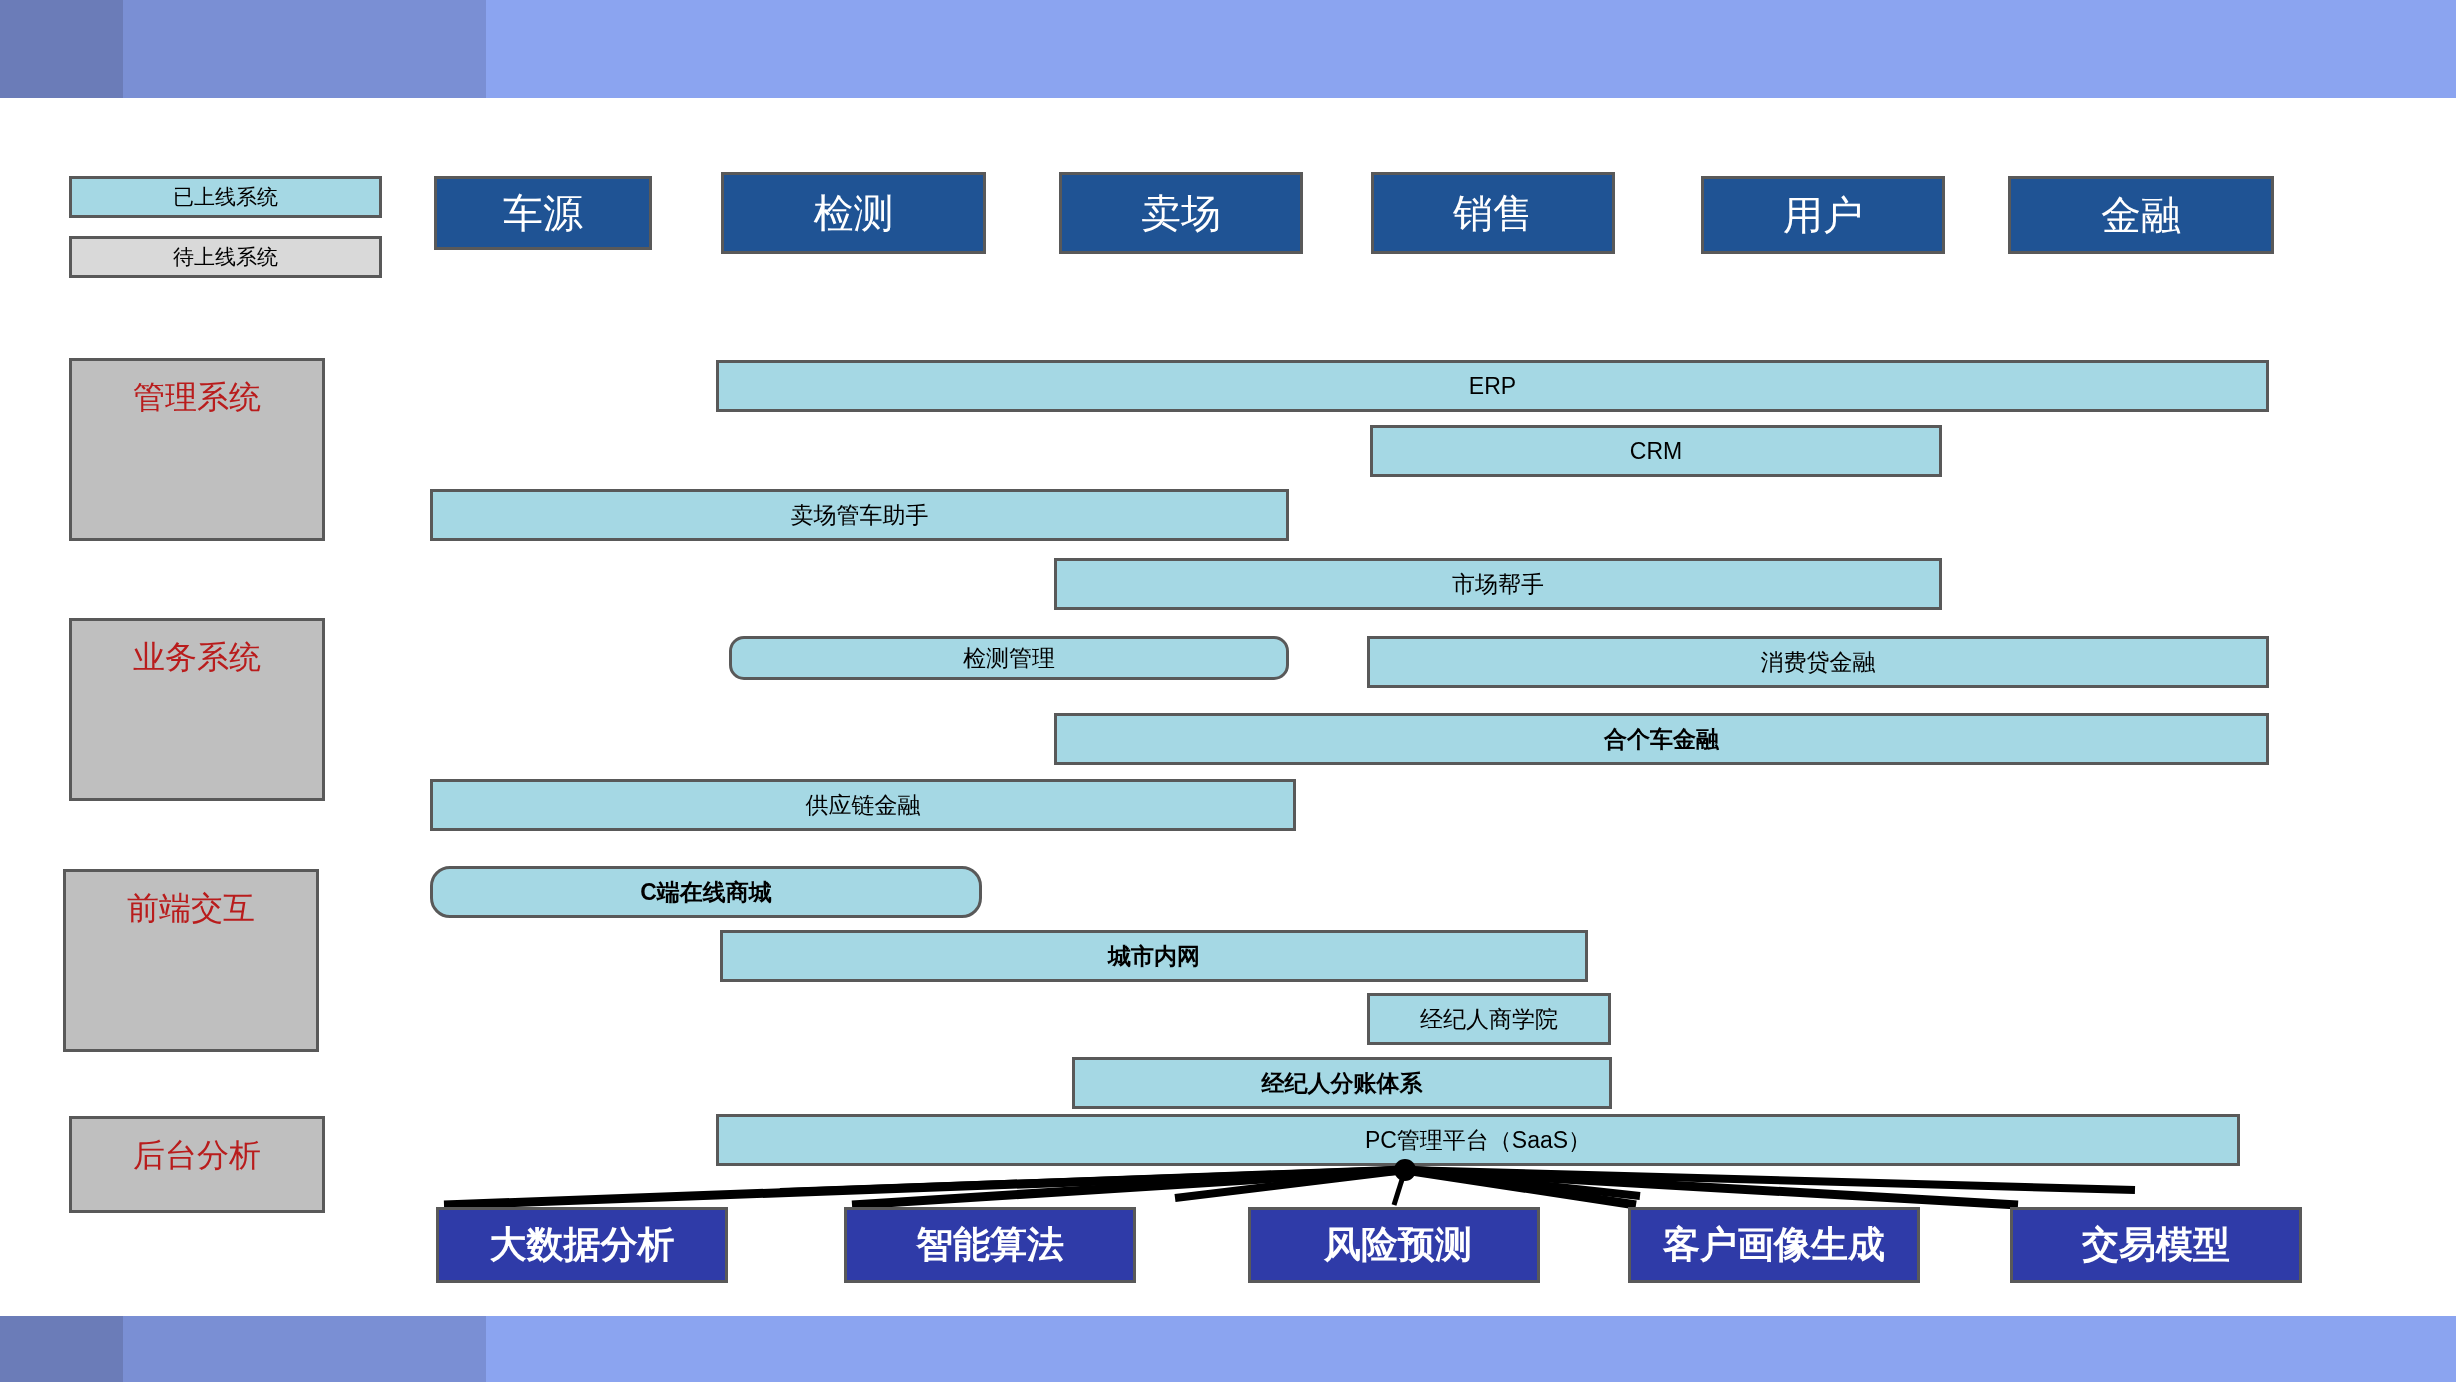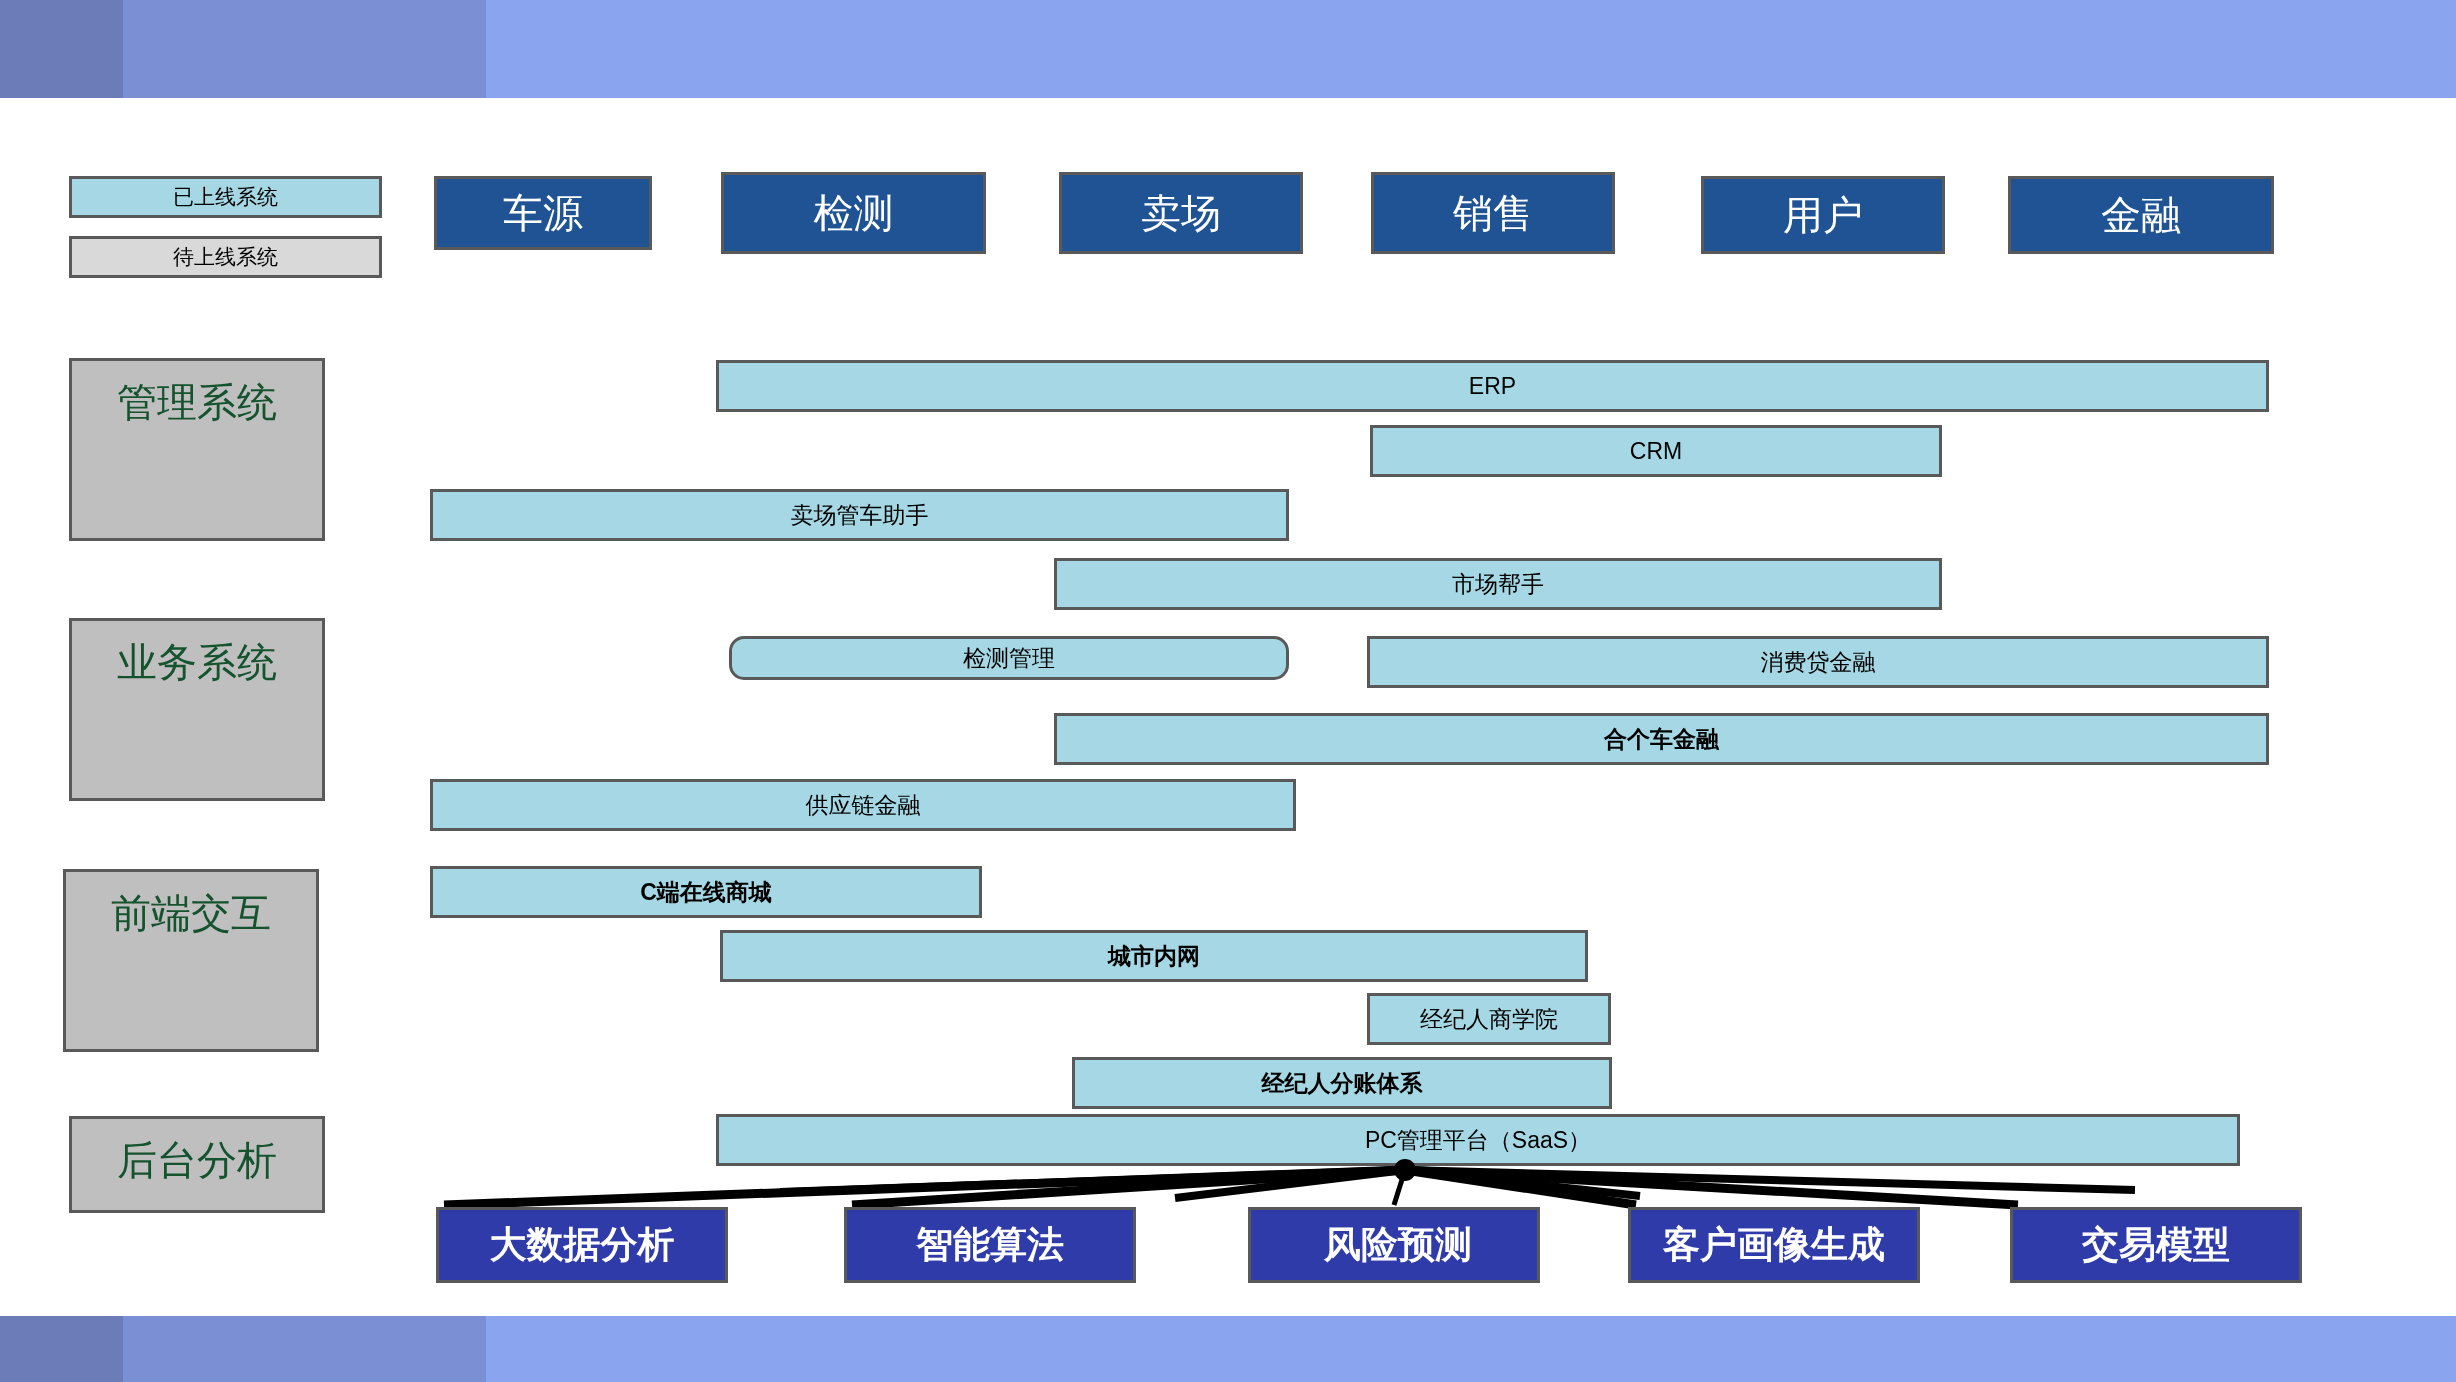--- a/index.html
+++ b/index.html
@@ -71,22 +71,22 @@
   .domain-btn {
     background: #1F5394;
     color: #ffffff;
     font-size: 40px;
     border: 3px solid #595959;
   }
 
   
   .cat-box {
     background: #BFBFBF;
-    color: #14532d;
-    font-size: 40px;
+    color: #b91c1c;
+    font-size: 32px;
     align-items: flex-start;
     padding-top: 18px;
   }
 
   
   .sys-bar {
     background: #A5D8E4;
     color: #000000;
     font-size: 23px;
     border: 3px solid #595959;
@@ -186,21 +186,21 @@
       </div>
       <div class="box sys-bar" style="left: 1367px; top: 636px; width: 902px; height: 52px; background: rgb(165, 216, 228);">
         <span>消费贷金融</span>
       </div>
       <div class="box sys-bar bold" style="left: 1054px; top: 713px; width: 1215px; height: 52px; background: rgb(165, 216, 228);">
         <span>合个车金融</span>
       </div>
       <div class="box sys-bar" style="left: 430px; top: 779px; width: 866px; height: 52px; background: rgb(165, 216, 228);">
         <span>供应链金融</span>
       </div>
-      <div class="box sys-bar bold" style="left: 430px; top: 866px; width: 552px; height: 52px; background: rgb(165, 216, 228);">
+      <div class="box sys-bar bold" style="left: 430px; top: 866px; width: 552px; height: 52px; background: rgb(165, 216, 228); border-radius: 20px;">
         <span>C端在线商城</span>
       </div>
       <div class="box sys-bar bold" style="left: 720px; top: 930px; width: 868px; height: 52px; background: rgb(165, 216, 228);">
         <span>城市内网</span>
       </div>
       <div class="box sys-bar" style="left: 1367px; top: 993px; width: 244px; height: 52px; background: rgb(165, 216, 228);">
         <span>经纪人商学院</span>
       </div>
       <div class="box sys-bar bold" style="left: 1072px; top: 1057px; width: 540px; height: 52px; background: rgb(165, 216, 228);">
         <span>经纪人分账体系</span>

